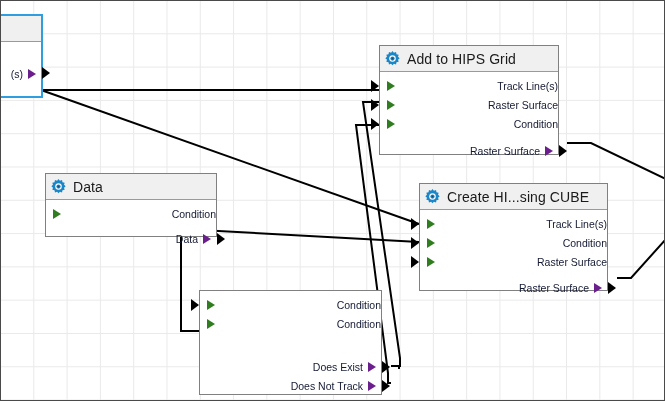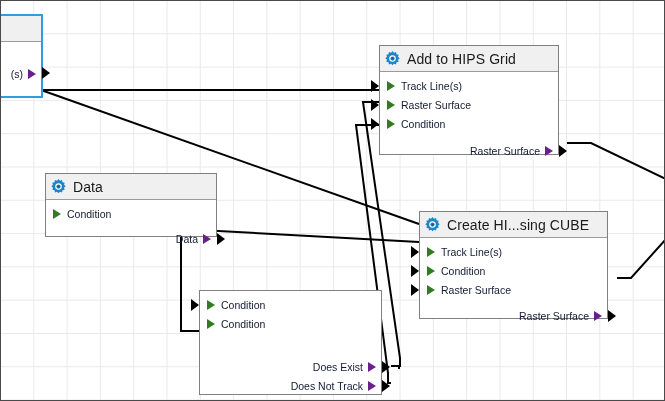--- a/index.html
+++ b/index.html
@@ -54,21 +54,21 @@
 
   .port{
     position:relative;
     height:19px;
     display:flex;align-items:center;
     font-size:10.5px;
     color:#141a33;
     white-space:nowrap;
     font-family:"Liberation Sans",sans-serif;
   }
-  .port.in{padding-left:7px;gap:6px;justify-content:flex-start;}
+  .port.in{padding-left:7px;gap:6px;justify-content:space-between;}
   .port.out{padding-right:5px;gap:5px;justify-content:flex-end;}
 
   .tri{width:0;height:0;flex:0 0 auto;}
   .tri.green{
     border-top:5px solid transparent;
     border-bottom:5px solid transparent;
     border-left:8px solid #2f7d1f;
   }
   .tri.purple{
     border-top:5px solid transparent;
@@ -187,21 +187,21 @@
           <span>Condition</span>
         </div>
         <div class="port out" style="margin-top:6px;">
           <span class="port-out-label">Data</span>
           <span class="tri purple"></span>
           <span class="nub right" style="top:4px;"></span>
         </div>
       </div>
     </div>
 
-    <div class="node" style="left:418px;top:182px;width:189px;height:108px;margin-top:28px;">
+    <div class="node" style="left:418px;top:182px;width:189px;height:108px;">
       <div class="node-title">
         <svg class="gear" viewBox="0 0 24 24">
           <path fill="#1a86c8" d="M12 1.5l2 2.3 3-.9.6 3.1 3.1.6-.9 3 2.3 2-2.3 2 .9 3-3.1.6-.6 3.1-3-.9-2 2.3-2-2.3-3 .9-.6-3.1-3.1-.6.9-3-2.3-2 2.3-2-.9-3 3.1-.6.6-3.1 3 .9z"></path>
           <circle cx="12" cy="12" r="4.6" fill="#ffffff"></circle>
           <circle cx="12" cy="12" r="3" fill="#1a86c8"></circle>
           <circle cx="12" cy="12" r="1.4" fill="#0d4f78"></circle>
         </svg>
         <span class="ttl">Create HI...sing CUBE</span>
       </div>
       <div class="node-body">

